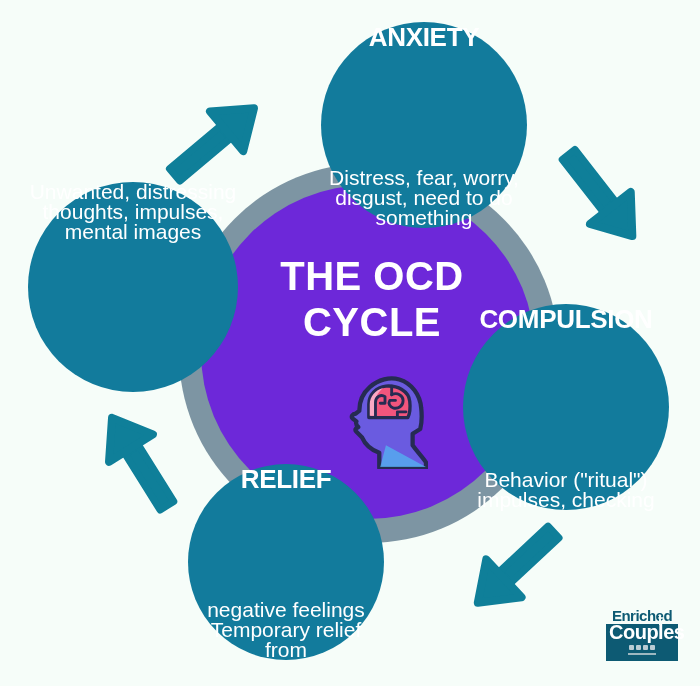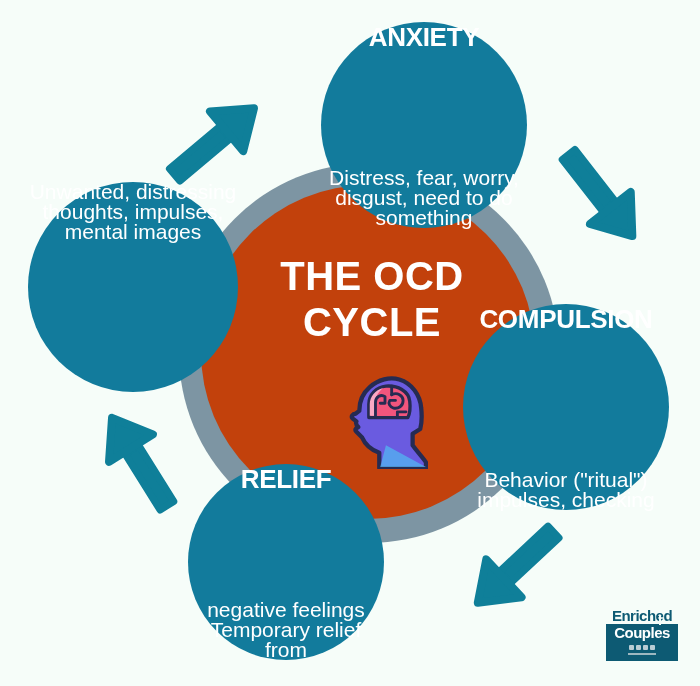--- a/index.html
+++ b/index.html
@@ -16,21 +16,21 @@
     left: 179px; top: 163px;
     width: 380px; height: 380px;
     border-radius: 50%;
     background: #7d95a3;
   }
   .center-circle {
     position: absolute;
     left: 201px; top: 185px;
     width: 334px; height: 334px;
     border-radius: 50%;
-    background: #c2410c;
+    background: #6d28d9;
   }
   .center-title {
     position: absolute;
     left: 0; top: 68px;
     width: 100%;
     text-align: center;
     color: #ffffff;
     font-weight: bold;
     font-size: 40px;
     line-height: 46px;
@@ -94,21 +94,21 @@
     letter-spacing: -0.5px;
   }
   .logo-box {
     position: relative;
     background: #0d5a73;
     padding: 0 3px 6px 3px;
   }
   .logo-couples {
     color: #ffffff;
     font-weight: bold;
-    font-size: 15px;
+    font-size: 20px;
     line-height: 17px;
     text-align: center;
     letter-spacing: -0.5px;
   }
   .logo-l-stem {
     position: absolute;
     top: -8px; right: 17px;
     width: 2.5px; height: 9px;
     background: #f6fdf9;
   }

